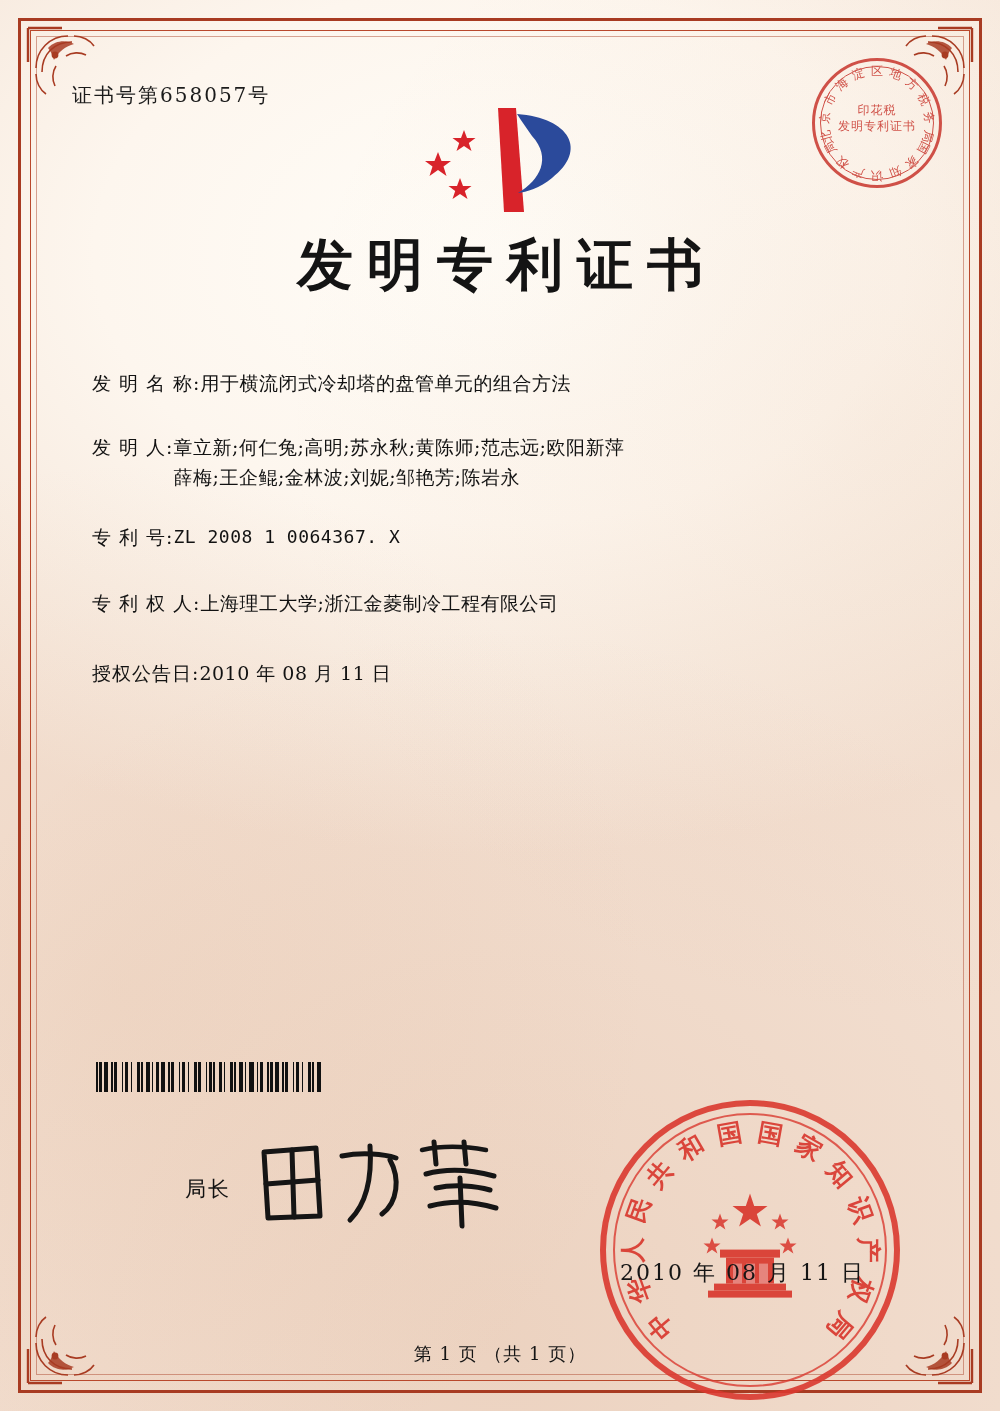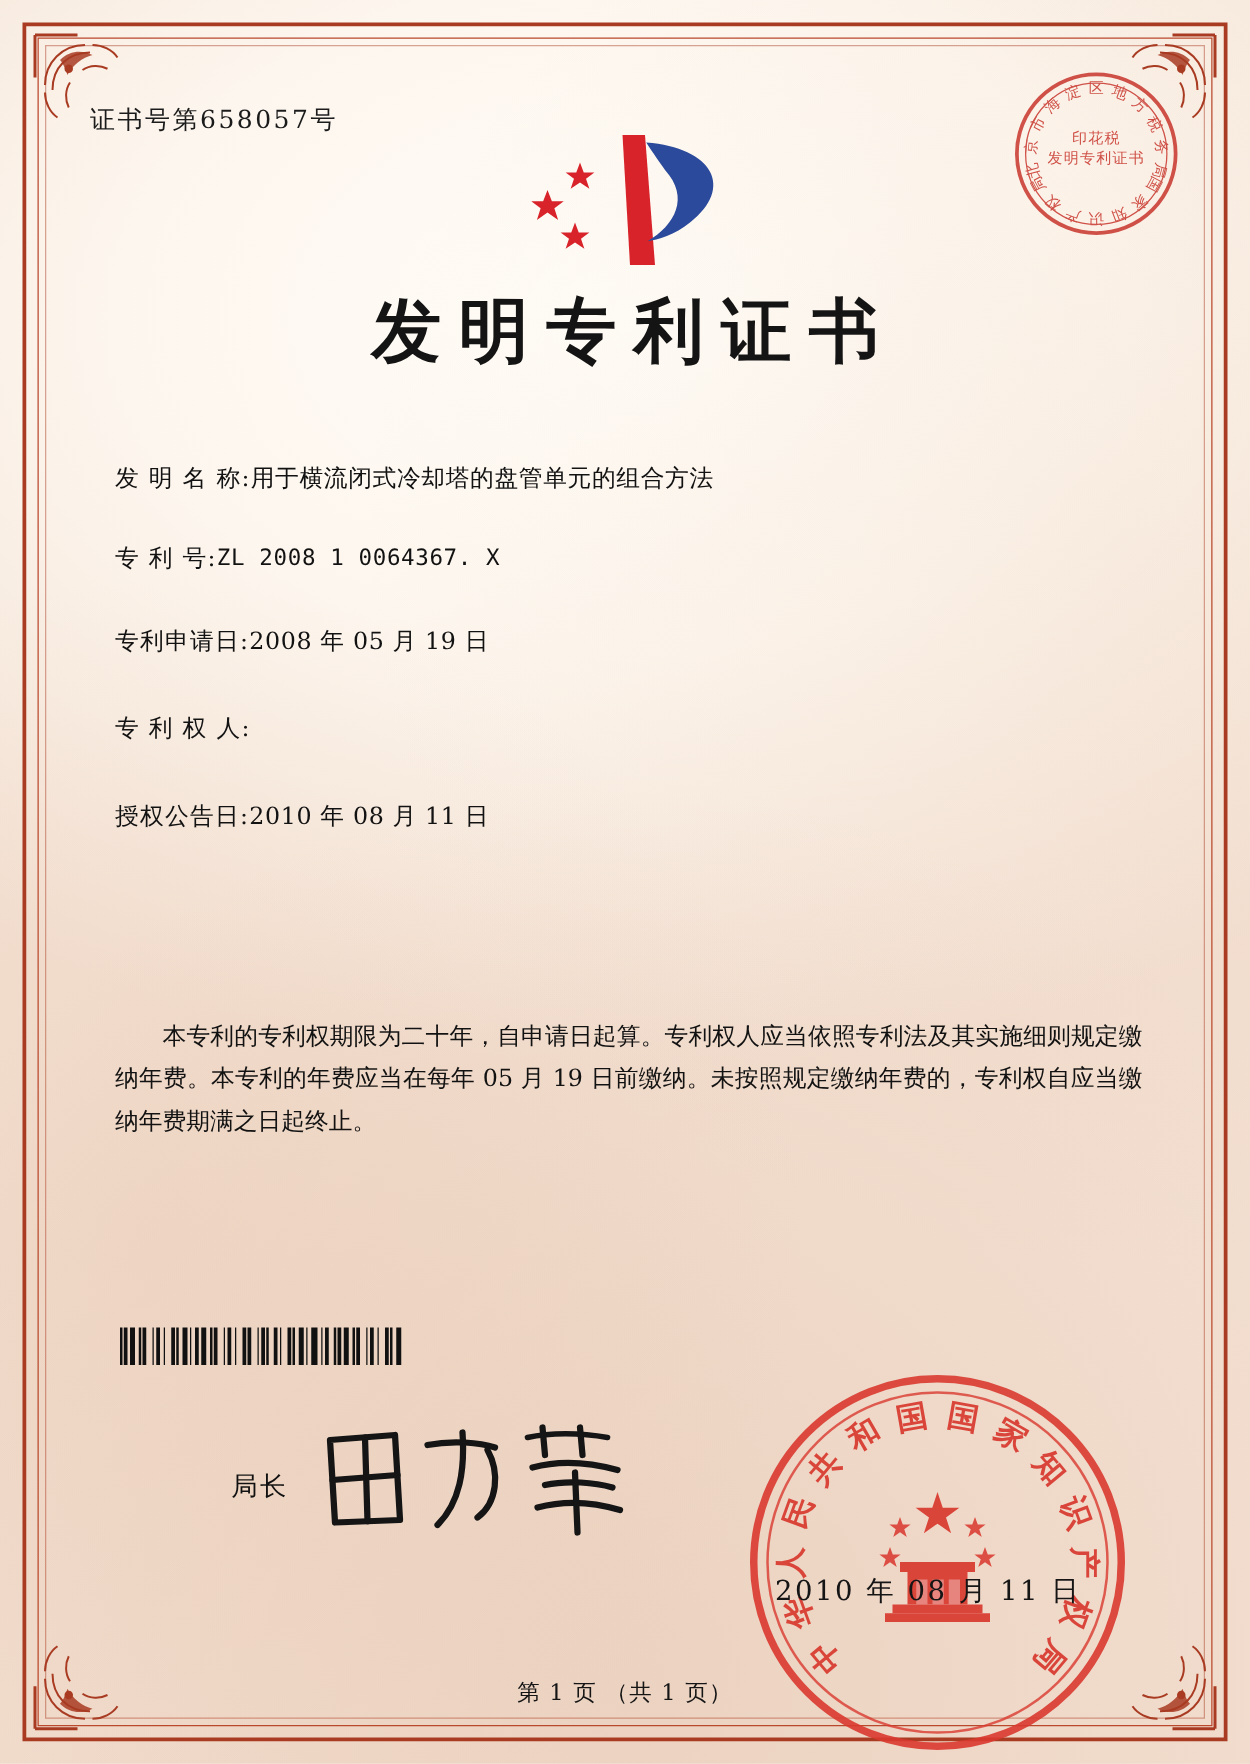--- a/index.html
+++ b/index.html
@@ -406,43 +406,46 @@
 
   <div class="main-title">发明专利证书</div>
 
   <div class="fields">
 
     <div class="row r-title">
       <span class="label">发 明 名 称:</span>
       <span class="value">用于横流闭式冷却塔的盘管单元的组合方法</span>
     </div>
 
+    <div class="row r-invent">
+      <span class="label">发    明    人:</span>
+      <span class="value">
+        <span>章立新;何仁兔;高明;苏永秋;黄陈师;范志远;欧阳新萍</span>
+        <span class="line2">薛梅;王企鲲;金林波;刘妮;邹艳芳;陈岩永</span>
+      </span>
+    </div>
 
     <div class="row r-patno">
       <span class="label">专    利    号:</span>
       <span class="value mono">ZL 2008 1 0064367. X</span>
     </div>
 
-    <div class="row r-appdate">
-      <span class="label">专利申请日:</span>
-      <span class="value">2008 年 05 月 19 日</span>
-    </div>
 
     <div class="row r-owner">
       <span class="label">专 利 权 人:</span>
+      <span class="value">上海理工大学;浙江金菱制冷工程有限公司</span>
     </div>
 
     <div class="row r-grant">
       <span class="label">授权公告日:</span>
       <span class="value">2010 年 08 月 11 日</span>
     </div>
   </div>
 
   <div class="body-text">
-    <p>本专利的专利权期限为二十年，自申请日起算。专利权人应当依照专利法及其实施细则规定缴纳年费。本专利的年费应当在每年 05 月 19 日前缴纳。未按照规定缴纳年费的，专利权自应当缴纳年费期满之日起终止。</p>
   </div>
 
   <div class="barcode" id="barcode">
       <i style="width:1.5px;"></i>
       <i style="width:1.5px;background:transparent;"></i>
       <i style="width:3px;"></i>
       <i style="width:1.5px;background:transparent;"></i>
       <i style="width:4.5px;"></i>
       <i style="width:3px;background:transparent;"></i>
       <i style="width:1.5px;"></i>

